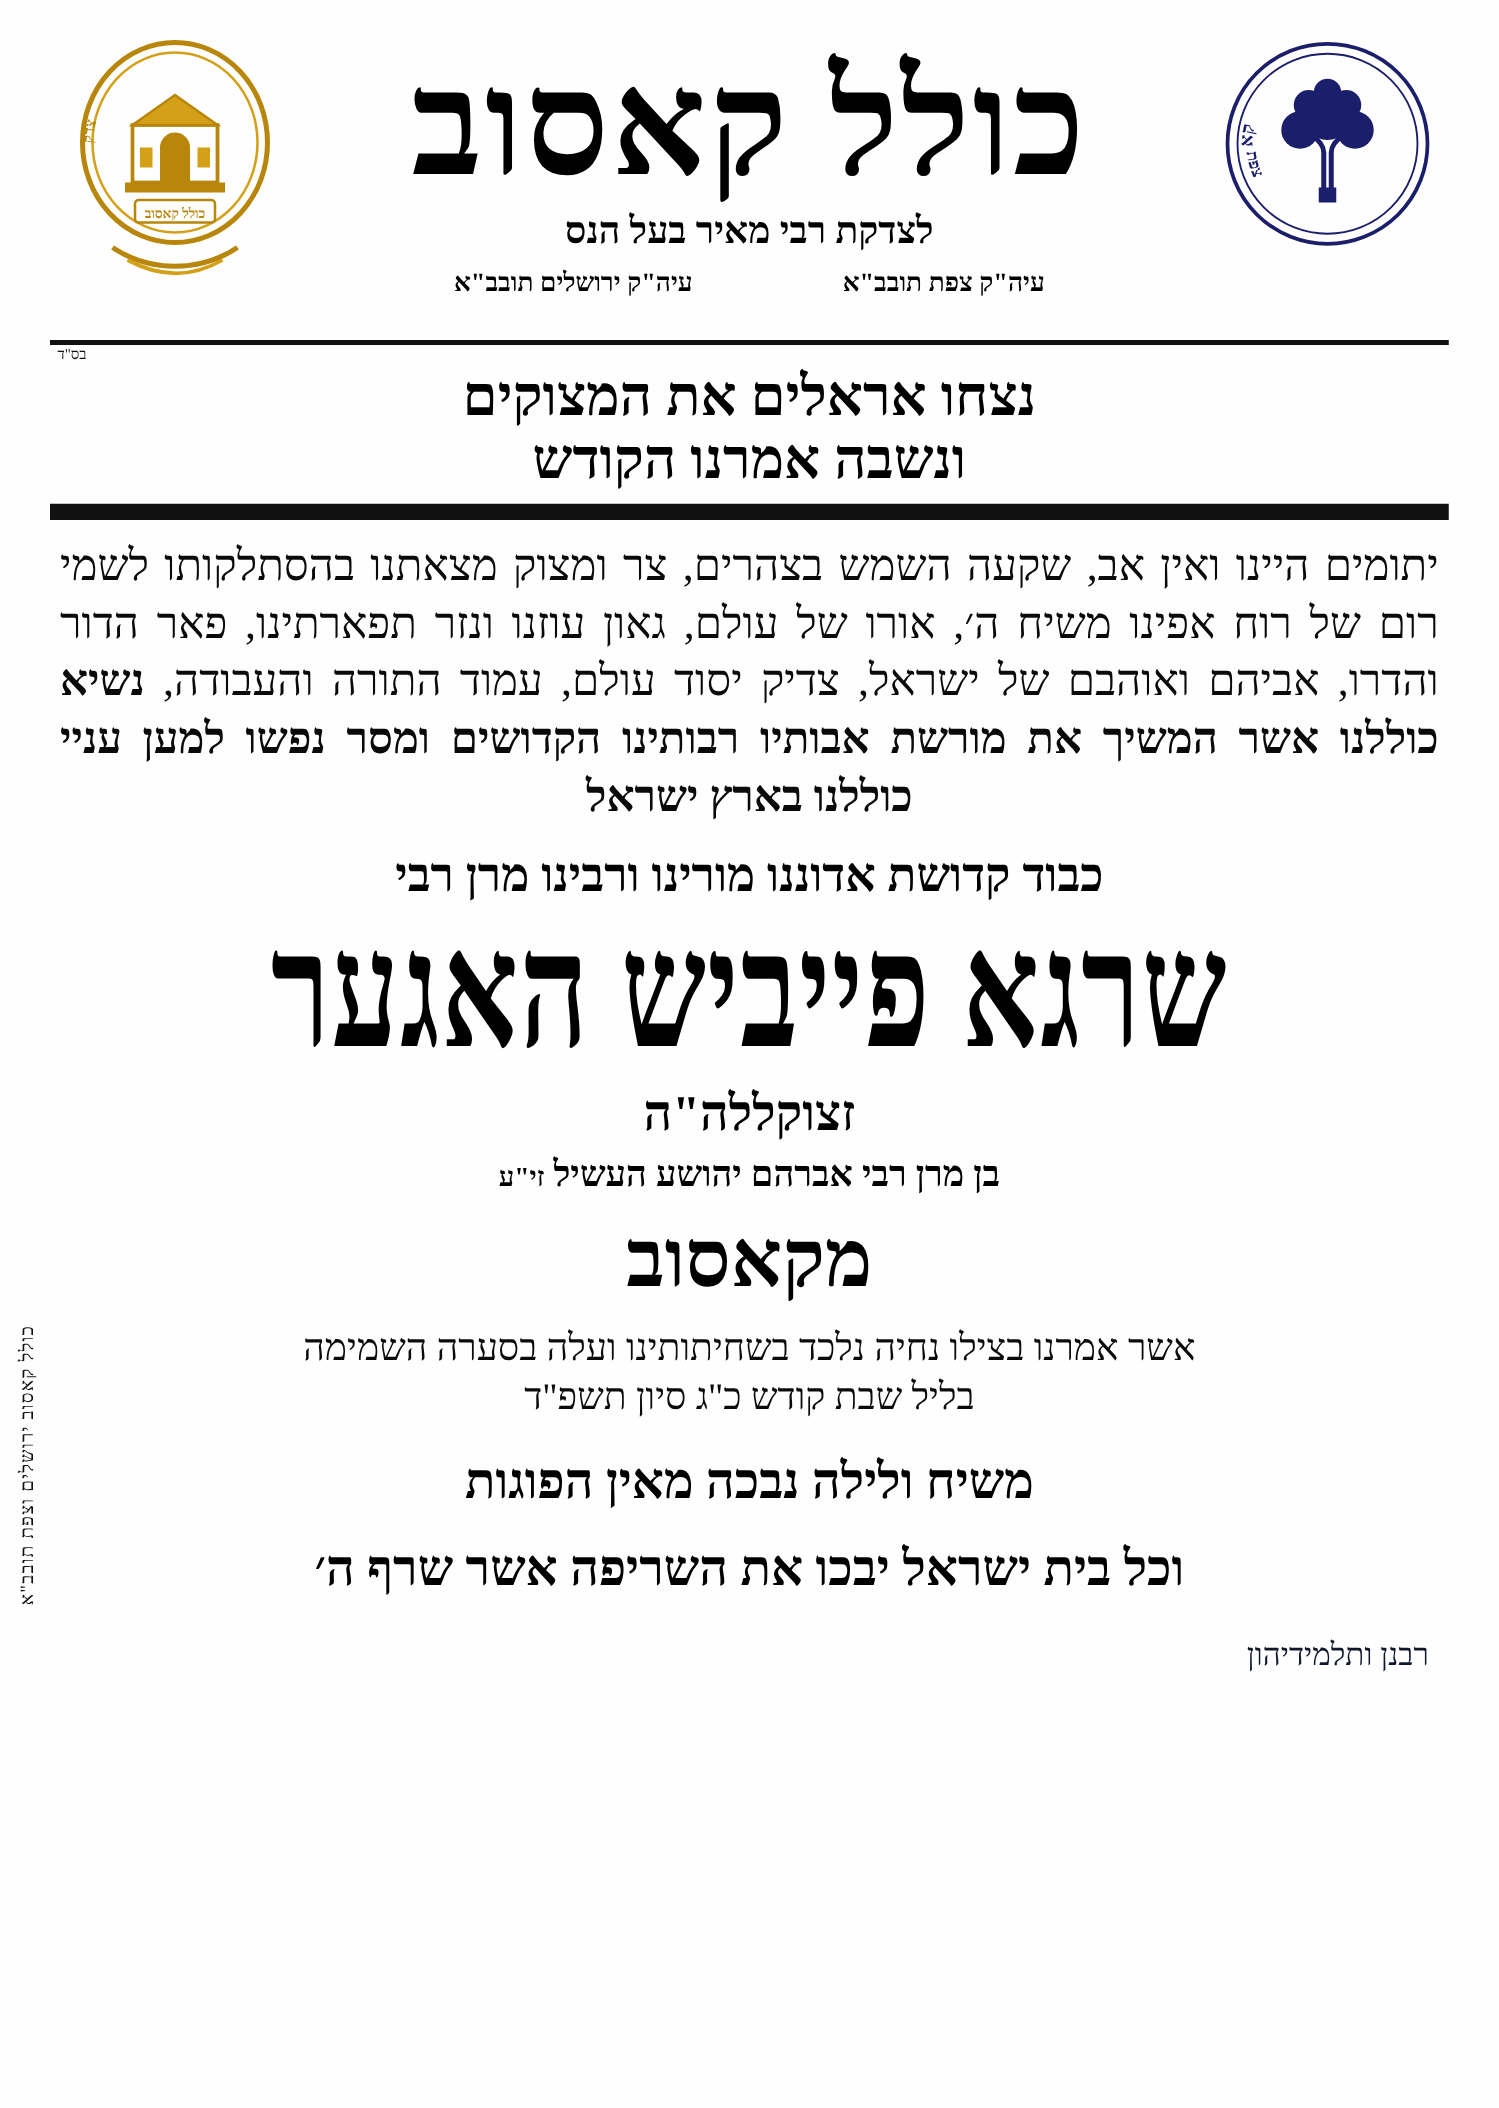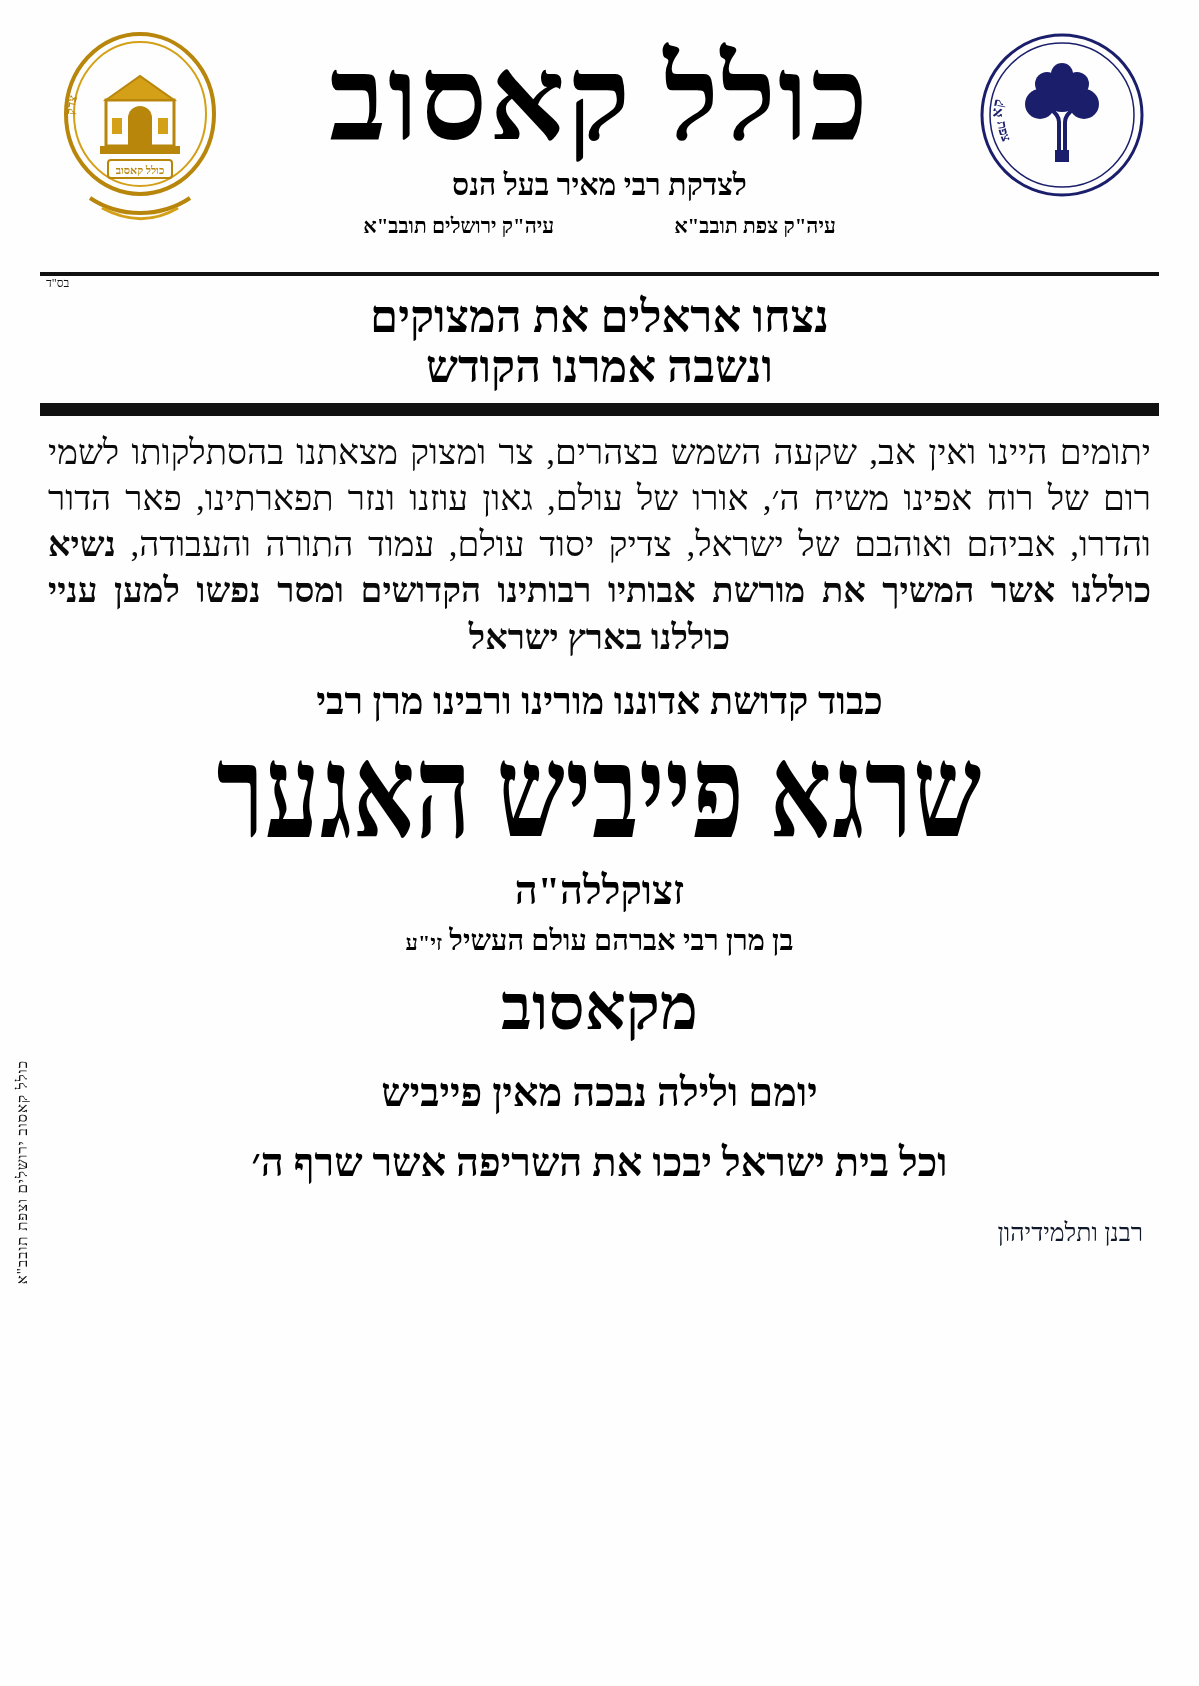--- a/index.html
+++ b/index.html
@@ -285,26 +285,30 @@
   <div class="rule-thick"></div>
 
   <div class="body-text">
     <span>יתומים היינו ואין אב, שקעה השמש בצהרים, צר ומצוק מצאתנו בהסתלקותו לשמי רום של רוח אפינו משיח ה׳, אורו של עולם, גאון עוזנו ונזר תפארתינו, פאר הדור והדרו, אביהם ואוהבם של ישראל, צדיק יסוד עולם, עמוד התורה והעבודה, </span><span class="b">נשיא כוללנו אשר המשיך את מורשת אבותיו רבותינו הקדושים ומסר נפשו למען עניי כוללנו בארץ ישראל</span>
   </div>
 
   <div class="honorific">כבוד קדושת אדוננו מורינו ורבינו מרן רבי</div>
   <div class="big-name">שרגא פייביש האגער</div>
   <div class="zatzal">זצוקללה"ה</div>
   <div class="lineage">
-    <span>בן מרן רבי אברהם עולם העשיל</span>
+    <span>בן מרן רבי אברהם יהושע העשיל</span>
     <span class="small">זי"ע</span>
   </div>
   <div class="place">מקאסוב</div>
 
-
-  <div class="mourn">יומם ולילה נבכה מאין פייביש</div>
+  <div class="closing">
+    <div>אשר אמרנו בצילו נחיה נלכד בשחיתותינו ועלה בסערה השמימה</div>
+    <div>בליל שבת קודש כ"ג סיון תשפ"ד</div>
+  </div>
+
+  <div class="mourn">משיח ולילה נבכה מאין הפוגות</div>
   <div class="mourn second">וכל בית ישראל יבכו את השריפה אשר שרף ה׳</div>
 
   <div class="signature">רבנן ותלמידיהון</div>
 
   <div class="side-vertical">כולל קאסוב ירושלים וצפת תובב"א</div>
 
 </div>
 
 </body></html>

